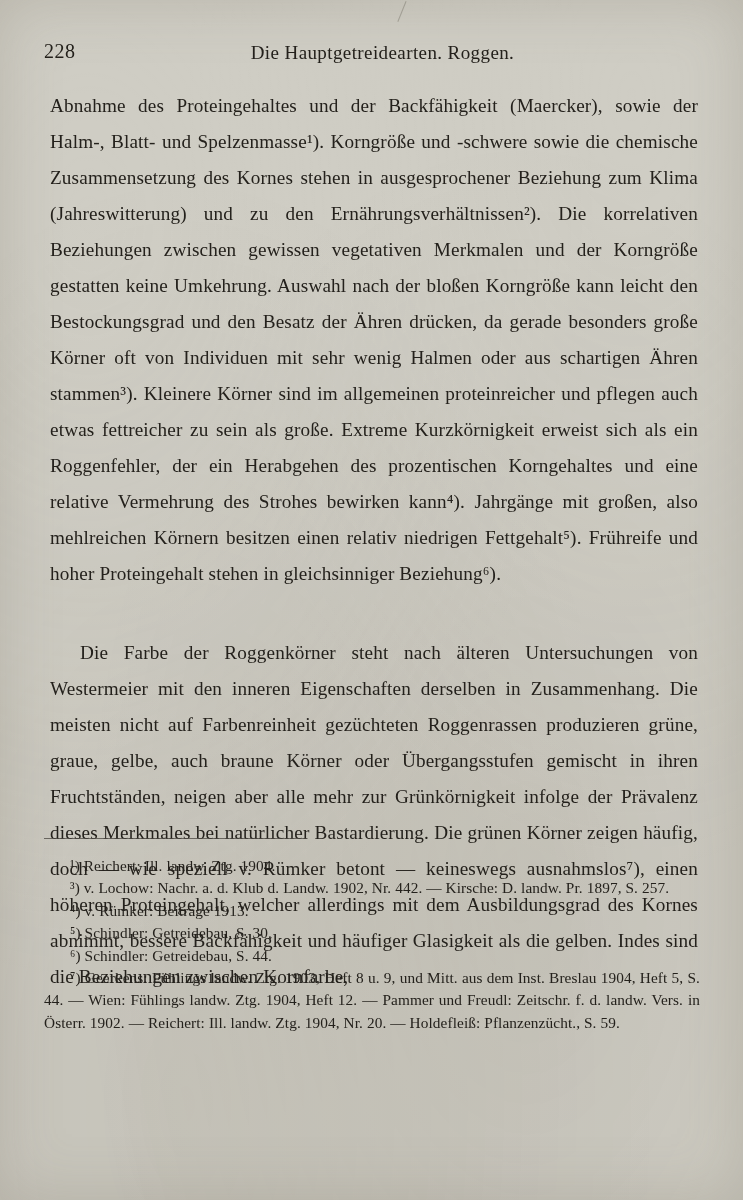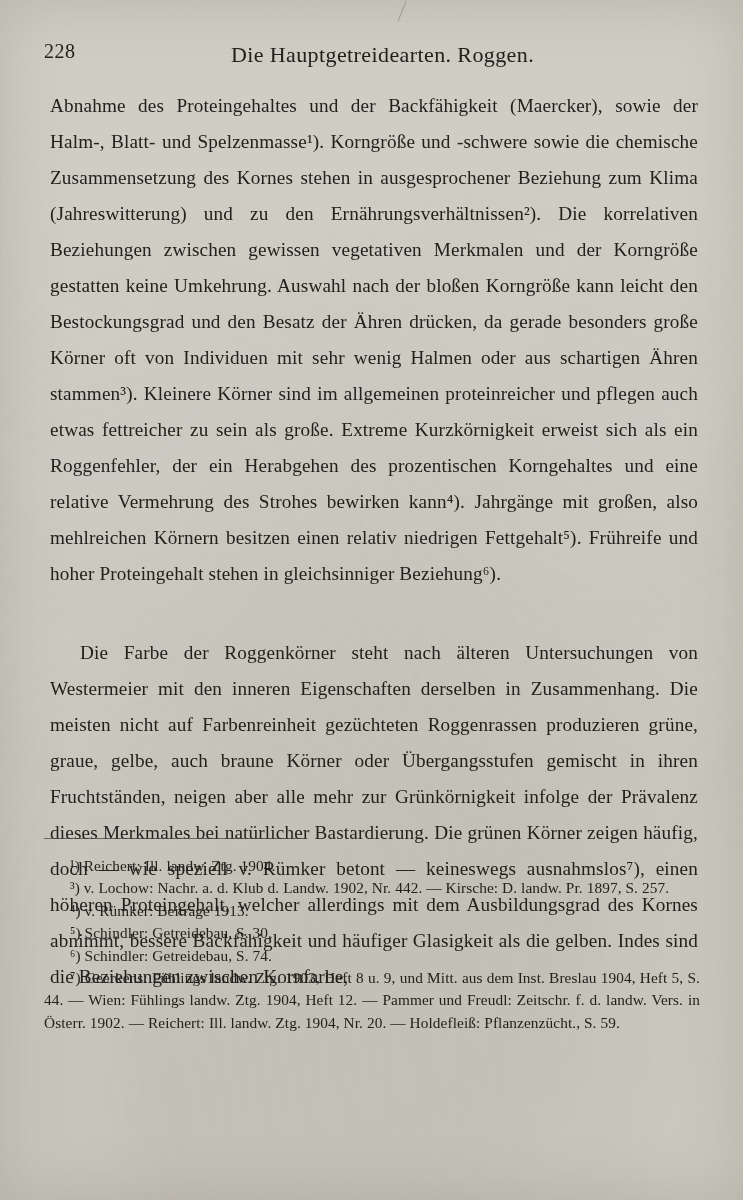--- a/index.html
+++ b/index.html
@@ -46,21 +46,21 @@
     top: 0;
     font-size: 20px;
     letter-spacing: 0.5px;
   }
   .running-title {
     position: absolute;
     left: 0;
     right: 0;
     top: 2px;
     text-align: center;
-    font-size: 22px;
+    font-size: 19px;
     letter-spacing: 0.4px;
     padding-left: 22px;
   }
   .body-text {
     position: absolute;
     top: 88px;
     left: 50px;
     width: 648px;
     font-size: 19.2px;
     line-height: 36px;
@@ -138,18 +138,18 @@
     <p class="indent">Die Farbe der Roggenkörner steht nach älteren Untersuchungen von Westermeier mit den inneren Eigenschaften derselben in Zusammenhang. Die meisten nicht auf Farbenreinheit gezüchteten Roggenrassen produzieren grüne, graue, gelbe, auch braune Körner oder Übergangsstufen gemischt in ihren Fruchtständen, neigen aber alle mehr zur Grünkörnigkeit infolge der Prävalenz dieses Merkmales bei natürlicher Bastardierung. Die grünen Körner zeigen häufig, doch — wie speziell v. Rümker betont — keineswegs ausnahmslos⁷), einen höheren Proteingehalt, welcher allerdings mit dem Ausbildungsgrad des Kornes abnimmt, bessere Backfähigkeit und häufiger Glasigkeit als die gelben. Indes sind die Beziehungen zwischen Kornfarbe,</p>
   </div>
 
   <div class="rule"></div>
 
   <div class="footnotes">
     <p class="fn-indent">¹) Reichert: Ill. landw. Ztg. 1904.</p>
     <p class="fn-indent">³) v. Lochow: Nachr. a. d. Klub d. Landw. 1902, Nr. 442. — Kirsche: D. landw. Pr. 1897, S. 257.</p>
     <p class="fn-indent">⁴) v. Rümker: Beiträge 1913.</p>
     <p class="fn-indent">⁵) Schindler: Getreidebau, S. 30.</p>
-    <p class="fn-indent">⁶) Schindler: Getreidebau, S. 74.</p>
+    <p class="fn-indent">⁶) Schindler: Getreidebau, S. 44.</p>
     <p class="fn-indent">⁷) Geerkens: Fühlings landw. Ztg. 1903, Heft 8 u. 9, und Mitt. aus dem Inst. Breslau 1904, Heft 5, S. 44. — Wien: Fühlings landw. Ztg. 1904, Heft 12. — Pammer und Freudl: Zeitschr. f. d. landw. Vers. in Österr. 1902. — Reichert: Ill. landw. Ztg. 1904, Nr. 20. — Holdefleiß: Pflanzenzücht., S. 59.</p>
   </div>
 
   <div class="edge-shade"></div>
 </div>
 
 </body></html>

